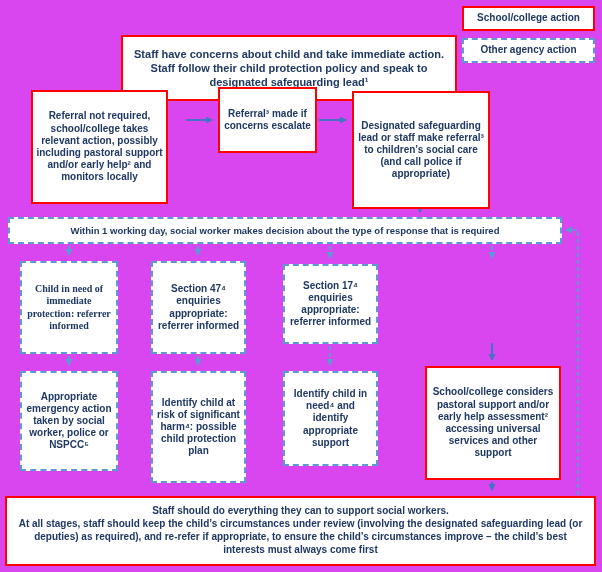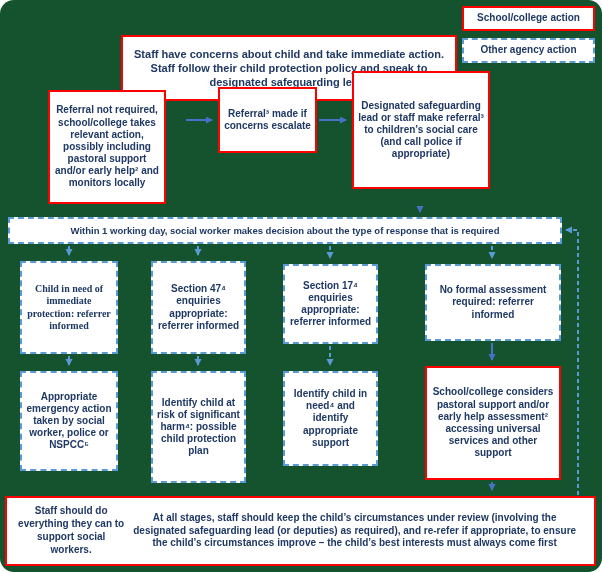--- a/index.html
+++ b/index.html
@@ -1,32 +1,32 @@
 <!DOCTYPE html>
 <html style="--red: #FF0000; --blue: #5B9BD5; --arrow: #4472C4; --text: #1F3864;"><head>
 <meta charset="utf-8">
 <style>
   html,body{margin:0;padding:0;background:#ffffff;}
   .stage{
-    position:relative;width:602px;height:572px;background:#14532d;
-    font-family:"Liberation Sans","DejaVu Sans",sans-serif;overflow:hidden;border-radius:14px;
+    position:relative;width:602px;height:572px;background:#d946ef;
+    font-family:"Liberation Sans","DejaVu Sans",sans-serif;overflow:hidden;
   }
   .arrows{position:absolute;left:0;top:0;z-index:1;}
   .box{
     position:absolute;z-index:2;background:#fff;box-sizing:border-box;
     display:flex;align-items:center;justify-content:center;
     text-align:center;font-weight:bold;color:var(--text,#1F3864);
     font-size:10px;line-height:1.22;padding:2px 3px;
   }
   .red{border:2px solid var(--red,#FF0000);}
   .blue{border:2px dashed var(--blue,#5B9BD5);}
   .top-node{font-size:11px;line-height:1.3;margin-top:28px;}
   .decision{font-size:9.5px;}
   .legend-item{font-size:10px;}
-  .footer{flex-direction:row;font-size:10px;line-height:1.28;padding:14px 10px;}
+  .footer{flex-direction:column;font-size:10px;line-height:1.28;padding:14px 10px;}
   .arrow-solid{stroke:var(--arrow,#4472C4);stroke-width:2;fill:none;}
   .arrow-dashed{stroke:var(--blue,#5B9BD5);stroke-width:2;fill:none;stroke-dasharray:4 3;}
   #ah-solid path{fill:var(--arrow,#4472C4);}
   #ah-dash path{fill:var(--blue,#5B9BD5);}
 </style>
 </head>
 <body>
 
 <div class="stage">
 
@@ -62,30 +62,29 @@
     </g>
   </svg>
 
   <div>
     <div class="box red legend-item" style="left:462px;top:6px;width:133px;height:25px;">School/college action</div>
     <div class="box blue legend-item" style="left:462px;top:38px;width:133px;height:25px;">Other agency action</div>
   </div>
 
   <div class="box red top-node" style="left:121px;top:7px;width:336px;height:66px;">Staff have concerns about child and take immediate action. Staff follow their child protection policy and speak to designated safeguarding lead¹</div>
 
-  <div class="box red" style="left:48px;top:90px;width:118px;height:114px;">Referral not required, school/college takes relevant action, possibly including pastoral support and/or early help² and monitors locally</div>
+  <div class="box red" style="left:31px;top:90px;width:137px;height:114px;">Referral not required, school/college takes relevant action, possibly including pastoral support and/or early help² and monitors locally</div>
   <div class="box red" style="left:218px;top:87px;width:99px;height:66px;">Referral³ made if concerns escalate</div>
-  <div class="box red" style="left:352px;top:71px;width:138px;height:118px;">Designated safeguarding lead or staff make referral³ to children’s social care (and call police if appropriate)</div>
+  <div class="box red" style="left:352px;top:91px;width:138px;height:118px;">Designated safeguarding lead or staff make referral³ to children’s social care (and call police if appropriate)</div>
 
   <div class="box blue decision" style="left:8px;top:217px;width:554px;height:27px;">Within 1 working day, social worker makes decision about the type of response that is required</div>
 
   <div class="box blue" style="left:20px;top:261px;width:98px;height:93px;font-family:Liberation Serif, serif;">Child in need of immediate protection: referrer informed</div>
   <div class="box blue" style="left:151px;top:261px;width:95px;height:93px;">Section 47⁴ enquiries appropriate: referrer informed</div>
   <div class="box blue" style="left:283px;top:264px;width:95px;height:80px;">Section 17⁴ enquiries appropriate: referrer informed</div>
-  <div class="box blue" style="left:425px;top:264px;width:136px;height:77px;">No formal assessment required: referrer informed</div>
 
   <div class="box blue" style="left:20px;top:371px;width:98px;height:100px;">Appropriate emergency action taken by social worker, police or NSPCC⁵</div>
   <div class="box blue" style="left:151px;top:371px;width:95px;height:112px;">Identify child at risk of significant harm⁴: possible child protection plan</div>
   <div class="box blue" style="left:283px;top:371px;width:95px;height:95px;">Identify child in need⁴ and identify appropriate support</div>
   <div class="box red" style="left:425px;top:366px;width:136px;height:114px;">School/college considers pastoral support and/or early help assessment² accessing universal services and other support</div>
 
   <div class="box red footer" style="left:5px;top:496px;width:591px;height:70px;">
     <div>Staff should do everything they can to support social workers.</div>
     <div>At all stages, staff should keep the child’s circumstances under review (involving the designated safeguarding lead (or deputies) as required), and re-refer if appropriate, to ensure the child’s circumstances improve – the child’s best interests must always come first</div>
   </div>

